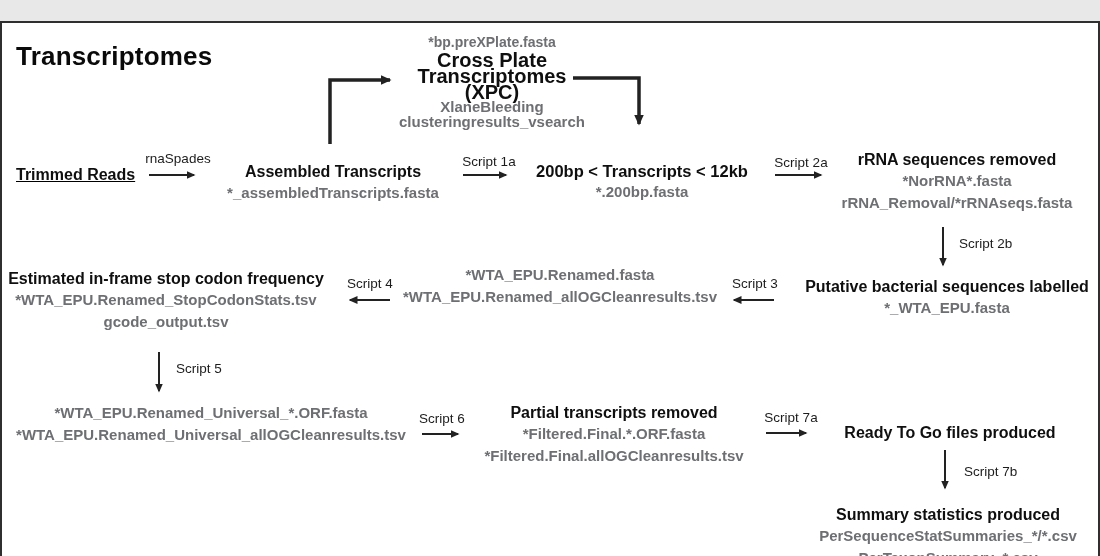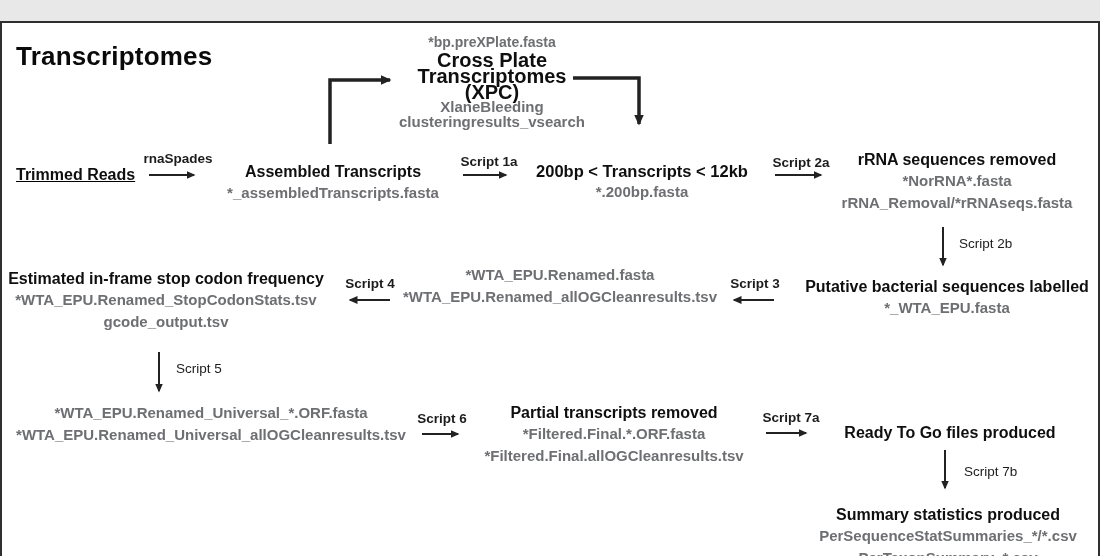--- a/index.html
+++ b/index.html
@@ -36,21 +36,21 @@
   }
   
   .node .f.in  { font-size:14px; line-height:19px; }
   .node .t.xl  { font-size:20px; line-height:16px; }
   .node .f.out { font-size:15px; line-height:14.5px; }
   .edge-label {
     position:absolute;
     font-size:13.5px; color:#1c1c1c;
     white-space:nowrap;
   }
-  .edge-label.centered { transform:translateX(-50%);font-weight:bold; }
+  .edge-label.centered { transform:translateX(-50%); }
   svg.arrows { position:absolute; left:0; top:0; }
 </style>
 </head>
 <body>
 
 <div class="canvas">
 
   <div class="page-title">Transcriptomes</div>
 
   <svg class="arrows" width="1100" height="556" viewBox="0 0 1100 556">

